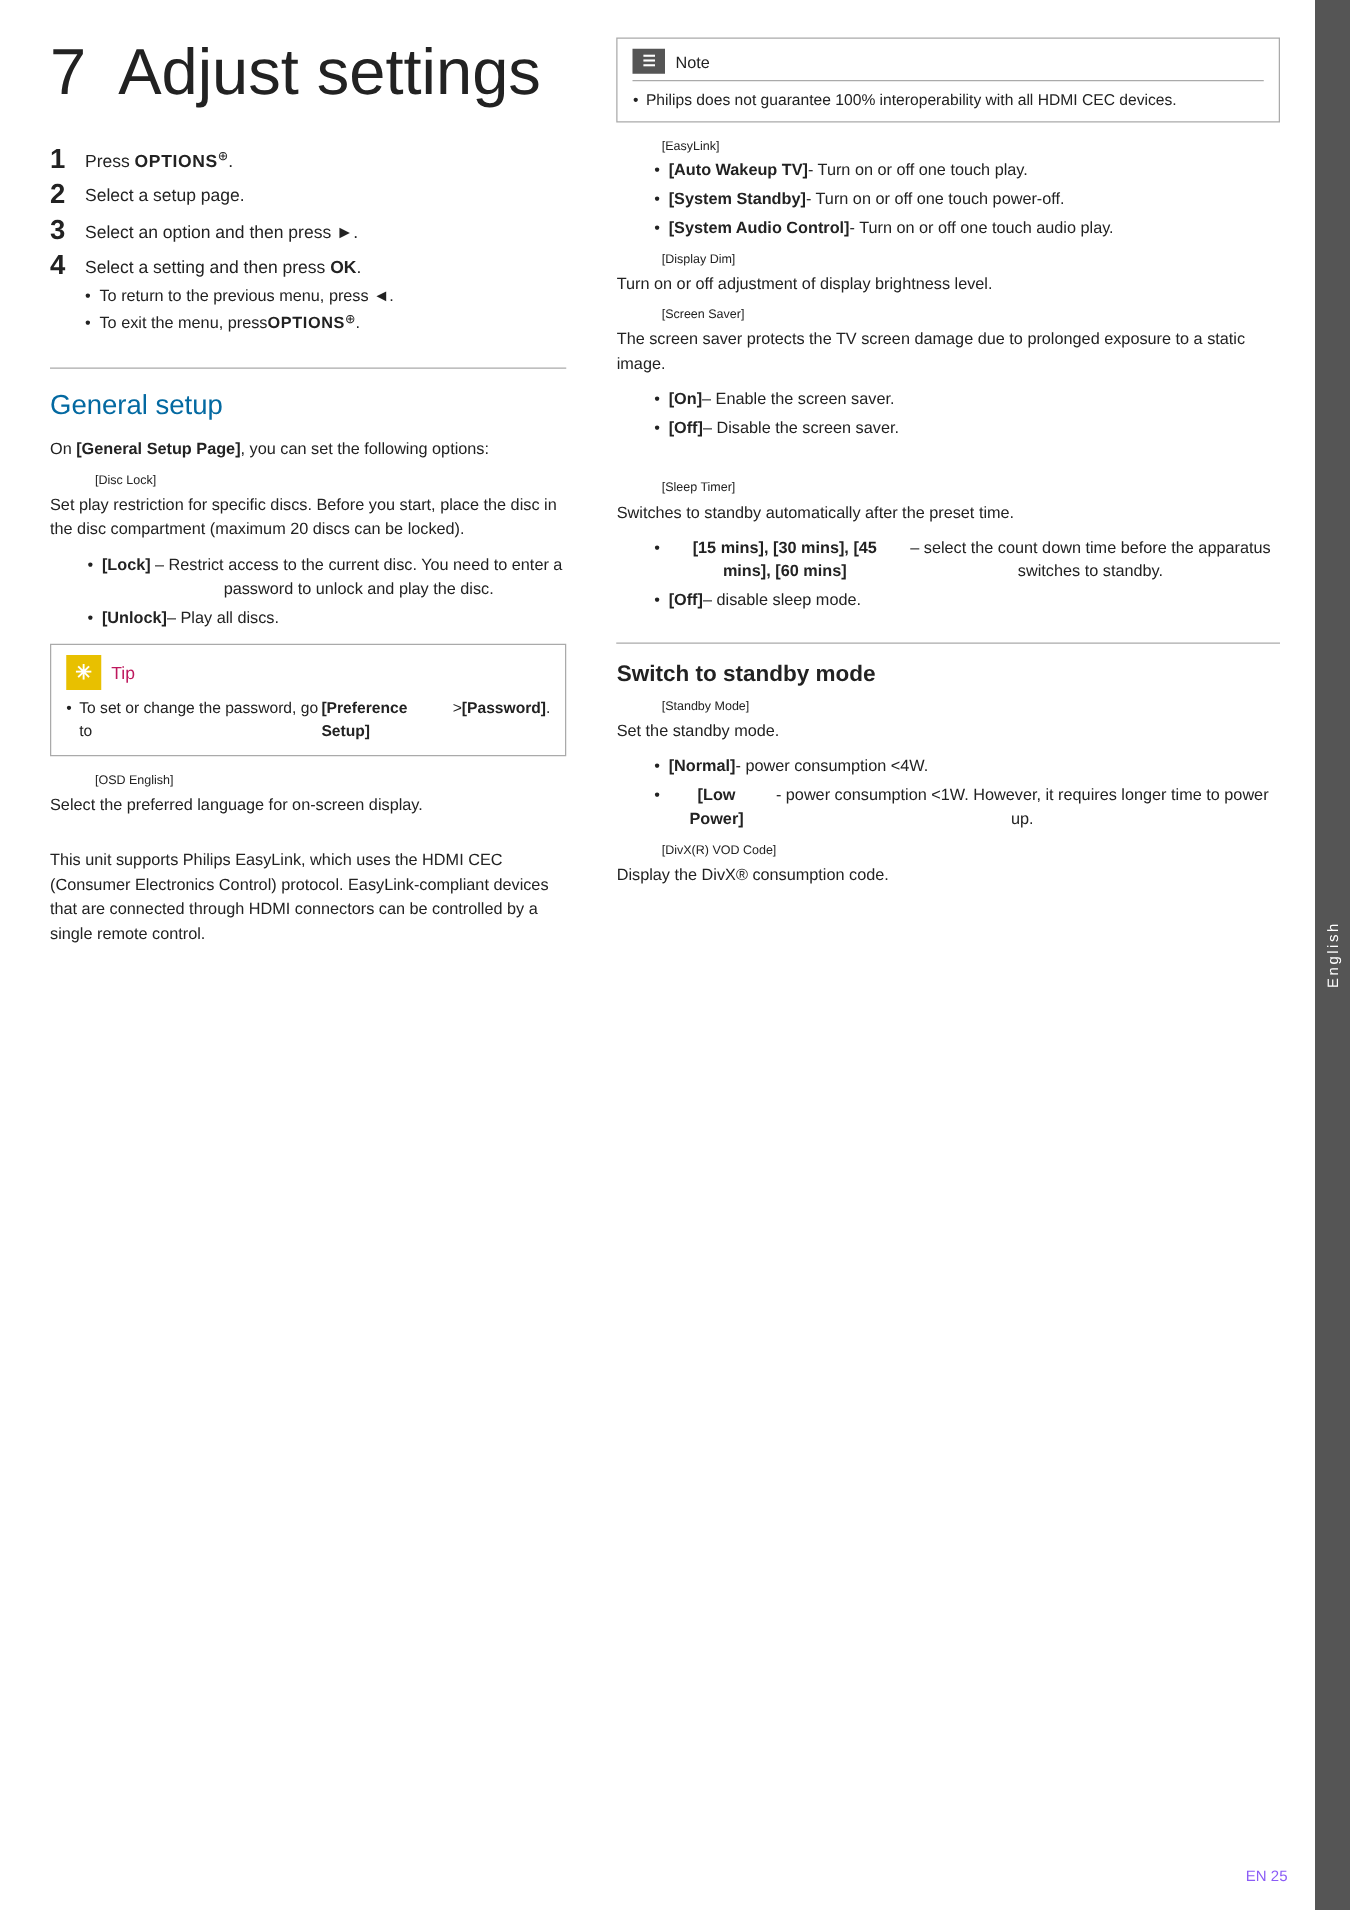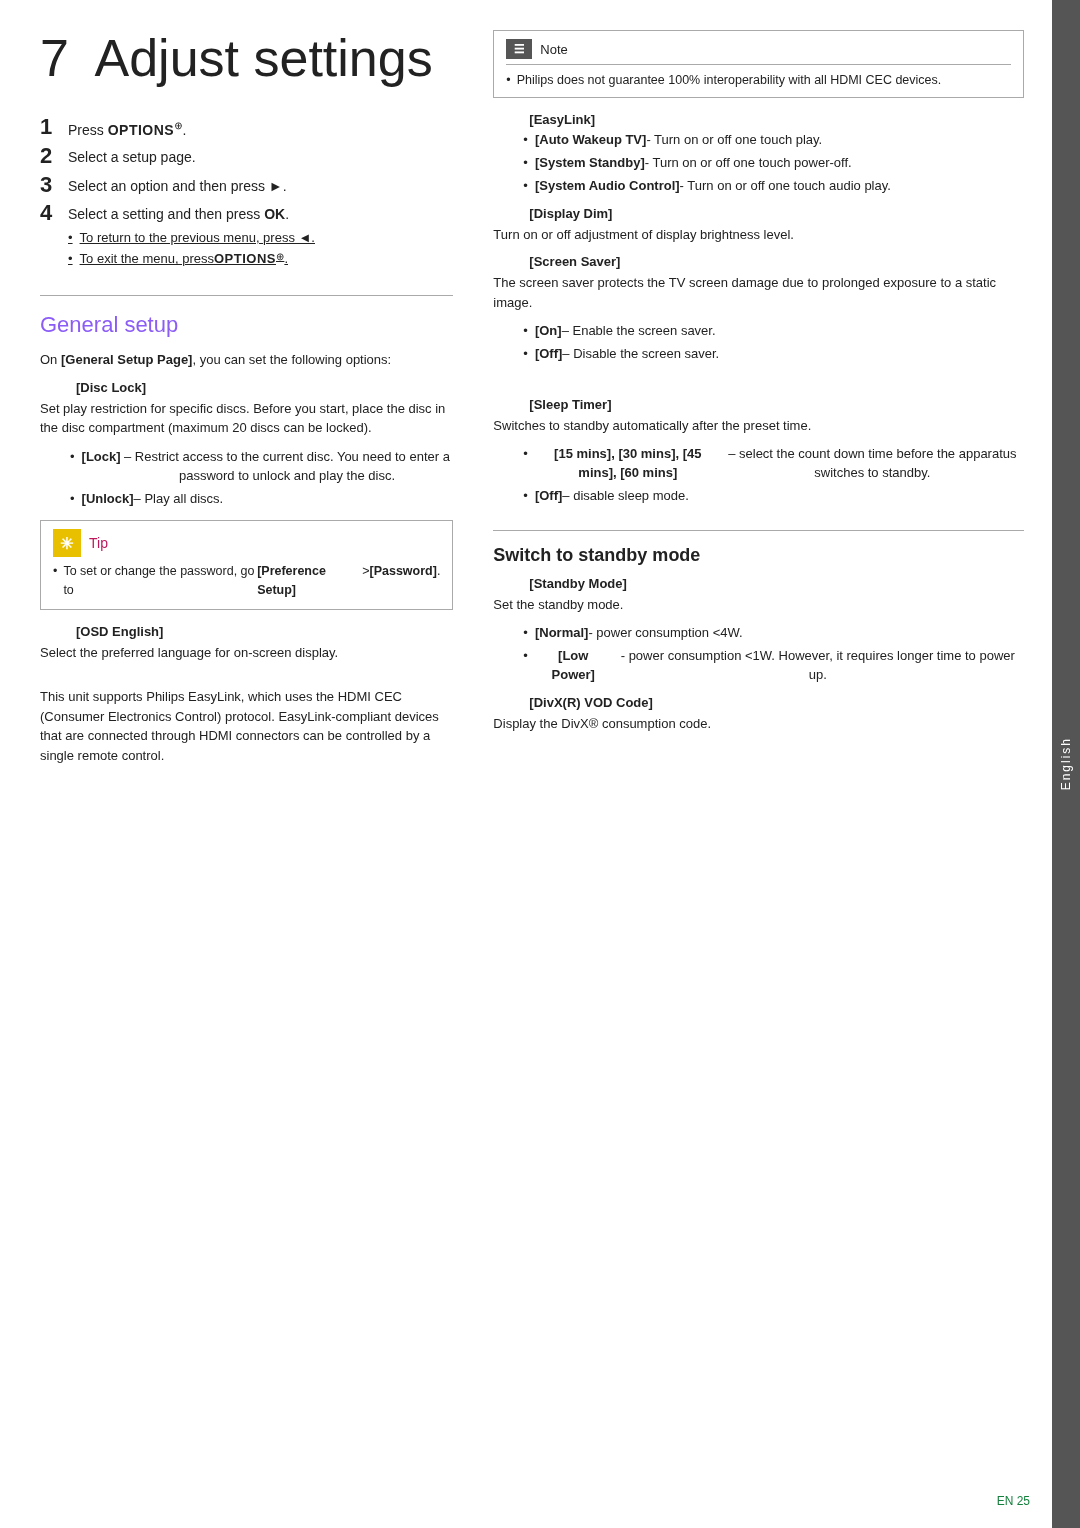--- a/index.html
+++ b/index.html
@@ -108,21 +108,20 @@
     .step-sub ul {
       list-style: none;
       padding-left: 0;
     }
     .step-sub ul li {
       display: flex;
       align-items: flex-start;
       margin-bottom: 3px;
       font-size: 13px;
       line-height: 1.4;
-      text-decoration: underline;
     }
     .step-sub ul li::before {
       content: "•";
       margin-right: 7px;
       margin-top: 0;
       flex-shrink: 0;
     }
     .bold-bracket { font-weight: bold; }
     .options-bold { font-weight: bold; font-variant: small-caps; letter-spacing: 0.5px; }
     .ok-bold { font-weight: bold; }
@@ -131,35 +130,35 @@
     .divider {
       border: none;
       border-top: 1.5px solid #aaa;
       margin: 20px 0 16px 0;
     }
 
     
     .section-heading {
       font-size: 22px;
       font-weight: normal;
-      color: #8b5cf6;
+      color: #0369a1;
       margin-bottom: 12px;
     }
 
     
     .body-text {
       font-size: 13px;
       line-height: 1.5;
       margin-bottom: 10px;
     }
 
     
     .sub-label {
-      font-size: 13px;
-      font-weight: bold;
+      font-size: 10px;
+      font-weight: normal;
       margin-bottom: 4px;
       margin-top: 10px;
       padding-left: 36px;
     }
 
     
     .bullet-list {
       list-style: none;
       padding-left: 12px;
       margin-bottom: 8px;
@@ -280,21 +279,21 @@
       margin-right: 6px;
       flex-shrink: 0;
     }
 
     
     .page-footer {
       position: absolute;
       bottom: 20px;
       right: 50px;
       font-size: 12px;
-      color: #15803d;
+      color: #8b5cf6;
     }
 
     
     .right-section-heading {
       font-size: 18px;
       font-weight: bold;
       margin-bottom: 10px;
     }
     .right-divider {
       border: none;

